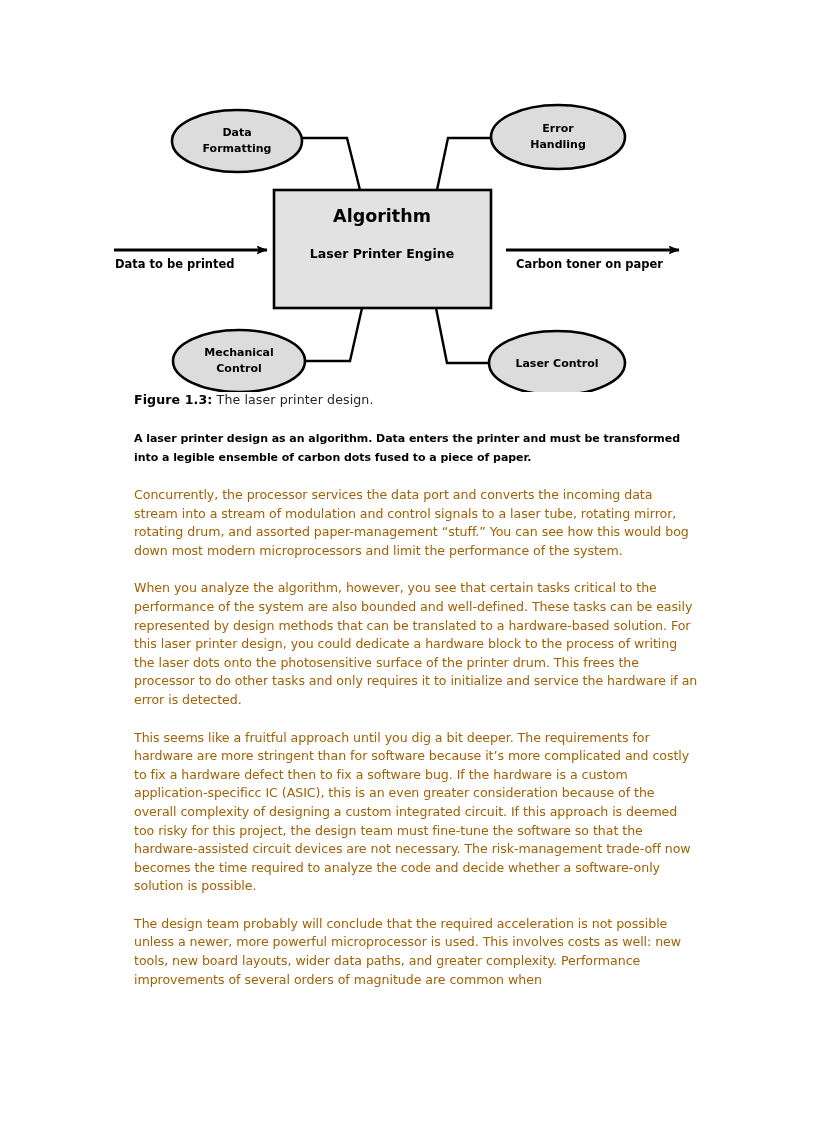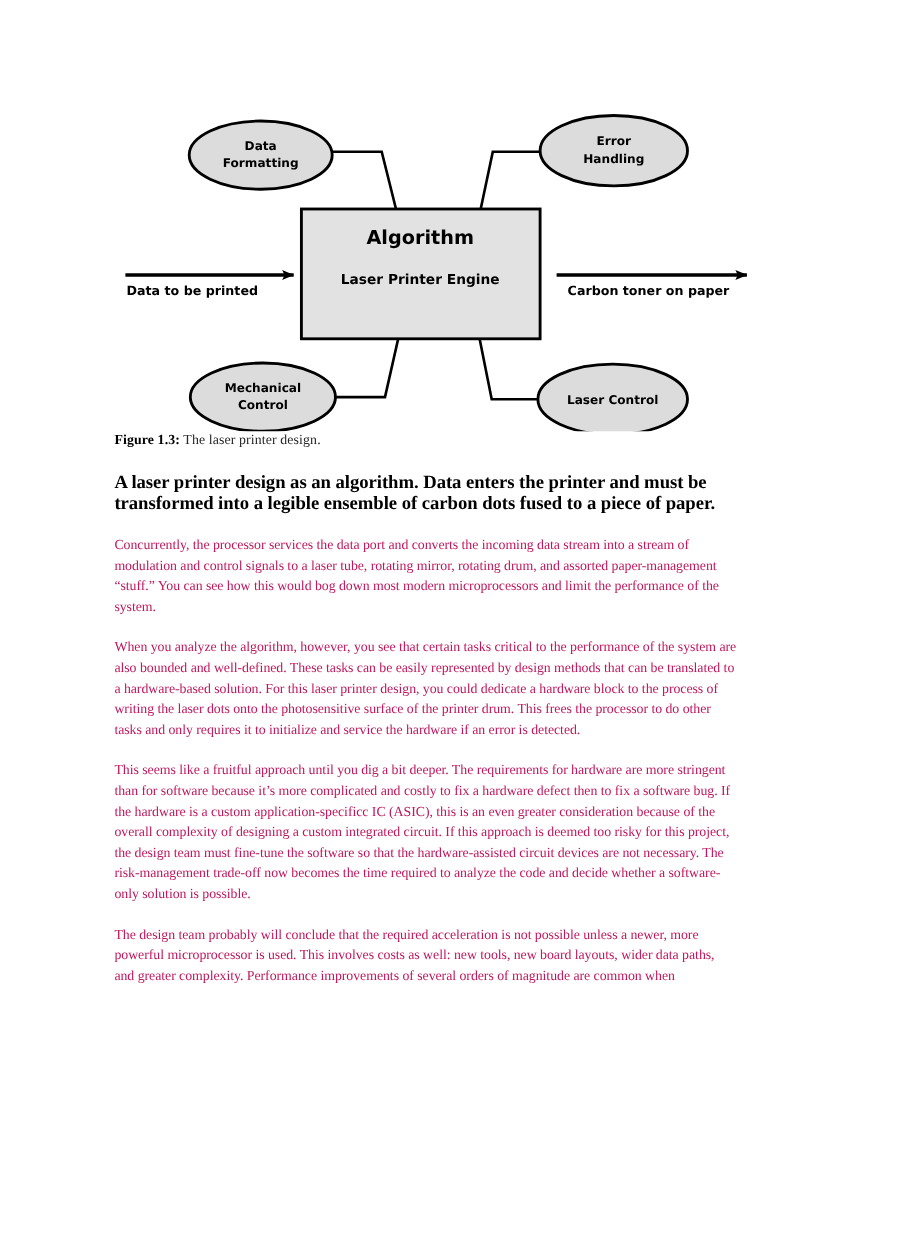--- a/index.html
+++ b/index.html
@@ -36,51 +36,50 @@
   }
   .figure-svg {
     display: block;
     width: 580px;
     height: 300px;
   }
 
   
   .content {
     position: absolute;
-    left: 104px;
+    left: 134px;
     top: 392px;
     width: 566px;
-    font-family: Liberation Serif, serif;
   }
 
   .caption {
     font-size: 12.6px;
     line-height: 16px;
     color: #262626;
     margin: 0 0 0 0;
     letter-spacing: 0.1px;
   }
   .caption .caption-label {
     font-weight: bold;
     color: #000;
   }
 
   .lead {
-    font-size: 17px;
+    font-size: 11px;
     line-height: 18.5px;
     font-weight: bold;
     color: #000;
     margin: 22px 0 0 0;
     letter-spacing: -0.05px;
   }
 
   p.body-para {
     font-size: 12.6px;
     line-height: 18.6px;
-    color: #be185d;
+    color: #a16207;
     margin: 19px 0 0 0;
     letter-spacing: -0.05px;
   }
   p.body-para:first-of-type { margin-top: 0; }
 
   .spacer-para { margin-top: 21px; }
 </style>
 </head>
 <body>
 

